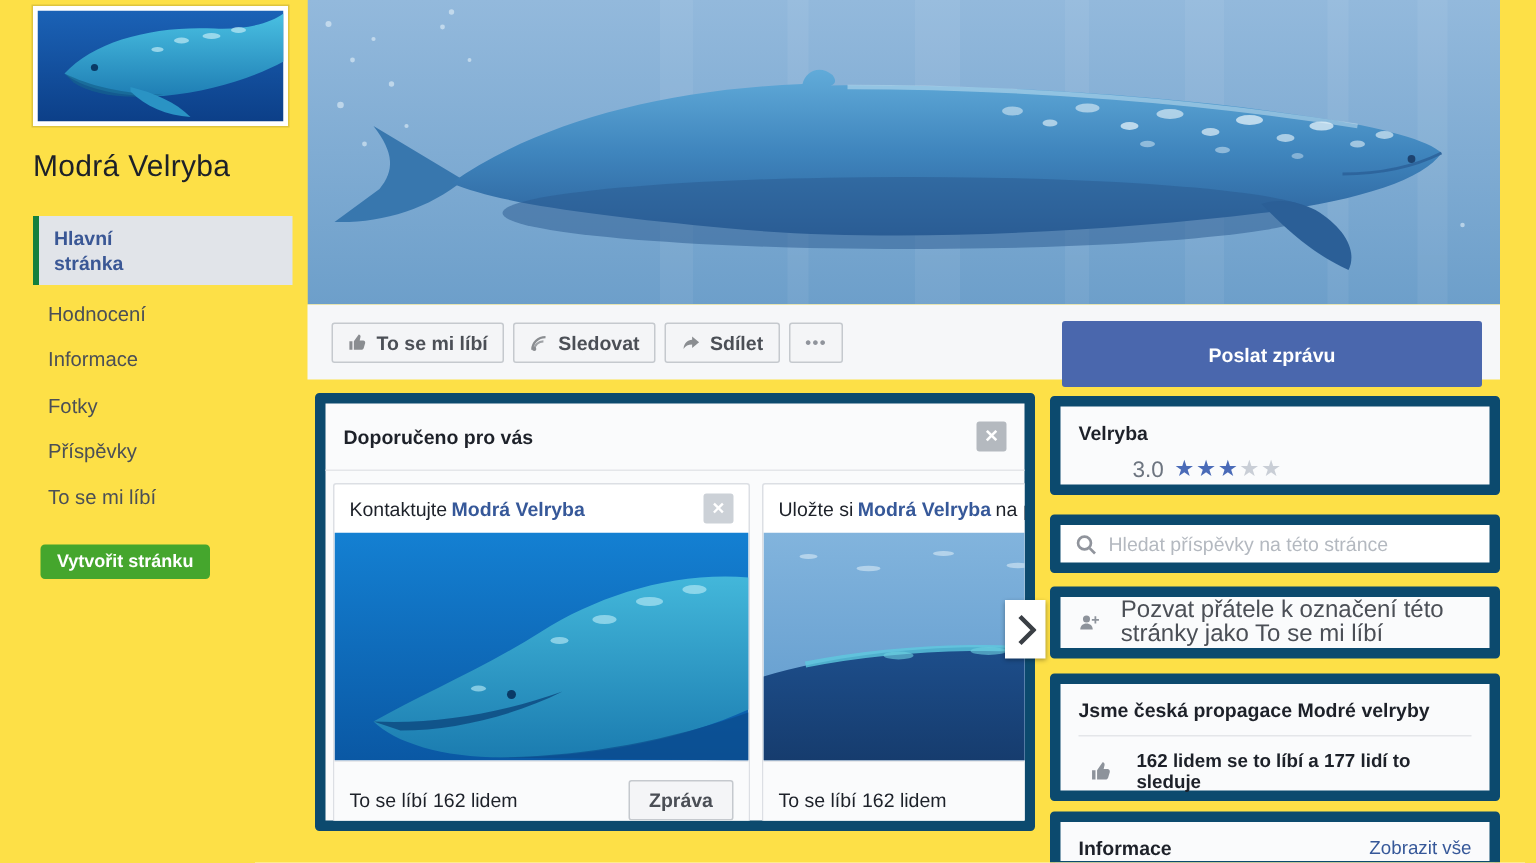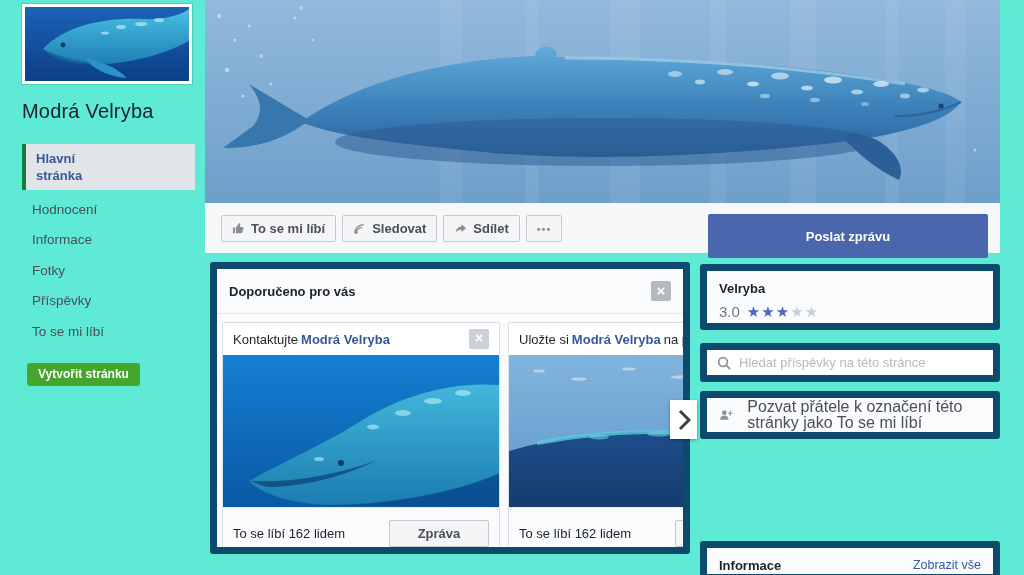--- a/index.html
+++ b/index.html
@@ -1,17 +1,17 @@
 <!DOCTYPE html>
 <html><head>
 <meta charset="utf-8">
 <style>
   * { margin:0; padding:0; box-sizing:border-box; }
   body { font-family:"Liberation Sans","DejaVu Sans",sans-serif; }
-  #app { position:relative; width:1024px; height:575px; background:#5eead4; overflow:hidden; }
+  #app { position:relative; width:1024px; height:575px; background:#fde047; overflow:hidden; }
 
   
   .avatar { position:absolute; left:22px; top:4px; width:170px; height:80px; background:#fff;
             padding:3px; box-shadow:0 0 0 1px rgba(0,0,0,.12); cursor:pointer; }
   .avatar svg { display:block; width:164px; height:74px; }
   .page-title { position:absolute; left:22px; top:100px; font-size:20px; color:#1d2129; letter-spacing:.2px; }
   .nav-active { position:absolute; left:22px; top:144px; width:173px; background:#e1e4e9;
                 border-left:4px solid #15803d; padding:6px 10px; cursor:pointer; }
   .nav-active span { display:block; width:72px; font-size:13px; font-weight:bold; color:#3a5795; line-height:17px; }
   .nav-item { position:absolute; left:32px; font-size:13.5px; color:#4b4f56; cursor:pointer; }
@@ -48,30 +48,30 @@
           border-radius:2px; }
   .card-header { height:32px; padding:0 10px; display:flex; align-items:center; font-size:13px; color:#1d2129;
                  white-space:nowrap; overflow:hidden; }
   .card-header b { color:#365899; margin:0 3px; }
   .card-close { margin-left:auto; width:20px; height:20px; background:#ccd1d7; border-radius:2px; color:#fff;
                 font-size:14px; line-height:19px; text-align:center; font-weight:bold; cursor:pointer; flex:0 0 auto; }
   .card-img { display:block; width:276px; height:152px; cursor:pointer; }
   .card-footer { height:51px; display:flex; align-items:center; padding:0 10px; border-top:1px solid #e6e8eb;
                  background:#fafbfc; }
   .card-likes { font-size:13px; color:#1d2129; }
-  .card-btn { margin-left:auto; width:100px; height:27px; background:#f4f5f7; border:1px solid #c5c9ce;
+  .card-btn { margin-left:auto; width:70px; height:27px; background:#f4f5f7; border:1px solid #c5c9ce;
               border-radius:2px; font-size:13px; font-weight:bold; color:#4b4f56; cursor:pointer; font-family:inherit; }
   .next-arrow { position:absolute; left:453px; top:131px; width:27px; height:39px; background:#fff;
                 box-shadow:0 1px 3px rgba(0,0,0,.35); display:flex; align-items:center; justify-content:center;
                 cursor:pointer; }
 
   .rbox { position:absolute; left:700px; width:300px; }
   .community { top:264px; height:66px; padding:10px 12px; }
   .rbox-title { font-size:13px; font-weight:bold; color:#1d2129; }
-  .rating-row { margin-top:7px; display:flex; align-items:flex-start; gap:7px; }
+  .rating-row { margin-top:7px; display:flex; align-items:flex-end; gap:7px;margin-left:36px; }
   .rating-num { font-size:15px; color:#6d7580; }
   .stars span { font-size:15px; letter-spacing:1px; }
   .stars .on::before { content:"★"; color:#4a6bb8; }
   .stars .off::before { content:"★"; color:#c9ced6; }
 
   .searchbox { top:343px; height:39px; background:#fff; display:flex; align-items:center; padding:0 10px; gap:8px; }
   .searchbox input { flex:1; border:none; outline:none; background:transparent; font-size:13px; color:#1d2129;
                      font-family:inherit; }
   .searchbox input::placeholder { color:#b4b9c0; }
 
@@ -339,19 +339,29 @@
 
   <div class="rbox box invite">
     <svg width="24" height="20" viewBox="0 0 24 20">
       <circle cx="9" cy="6" r="4" fill="#8d939b"></circle>
       <path d="M2 18 C2 13.5 5 11 9 11 C13 11 16 13.5 16 18 Z" fill="#8d939b"></path>
       <path d="M19 3 v8 M15 7 h8" stroke="#8d939b" stroke-width="2"></path>
     </svg>
     <span class="invite-text">Pozvat přátele k označení této stránky jako To se mi líbí</span>
   </div>
 
+  <div class="rbox box about">
+    <div class="about-desc">Jsme česká propagace Modré velryby</div>
+    <div class="about-divider"></div>
+    <div class="about-stats">
+      <svg width="15" height="15" viewBox="0 0 14 14">
+          <path fill="#8d939b" d="M1 6h2.2v6H1zM4.2 12h5.4c.8 0 1.5-.5 1.7-1.3l1-3.4c.3-1-.4-2-1.5-2H8.4l.6-2.6C9.2 1.8 8.5 1 7.7 1L4.2 6z"></path>
+        </svg>
+      <span>162 lidem se to líbí a 177 lidí to sleduje</span>
+    </div>
+  </div>
 
   <div class="rbox box infobox">
     <span class="rbox-title">Informace</span>
     <a class="see-all">Zobrazit vše</a>
   </div>
 
 </div>
 
 </body></html>

